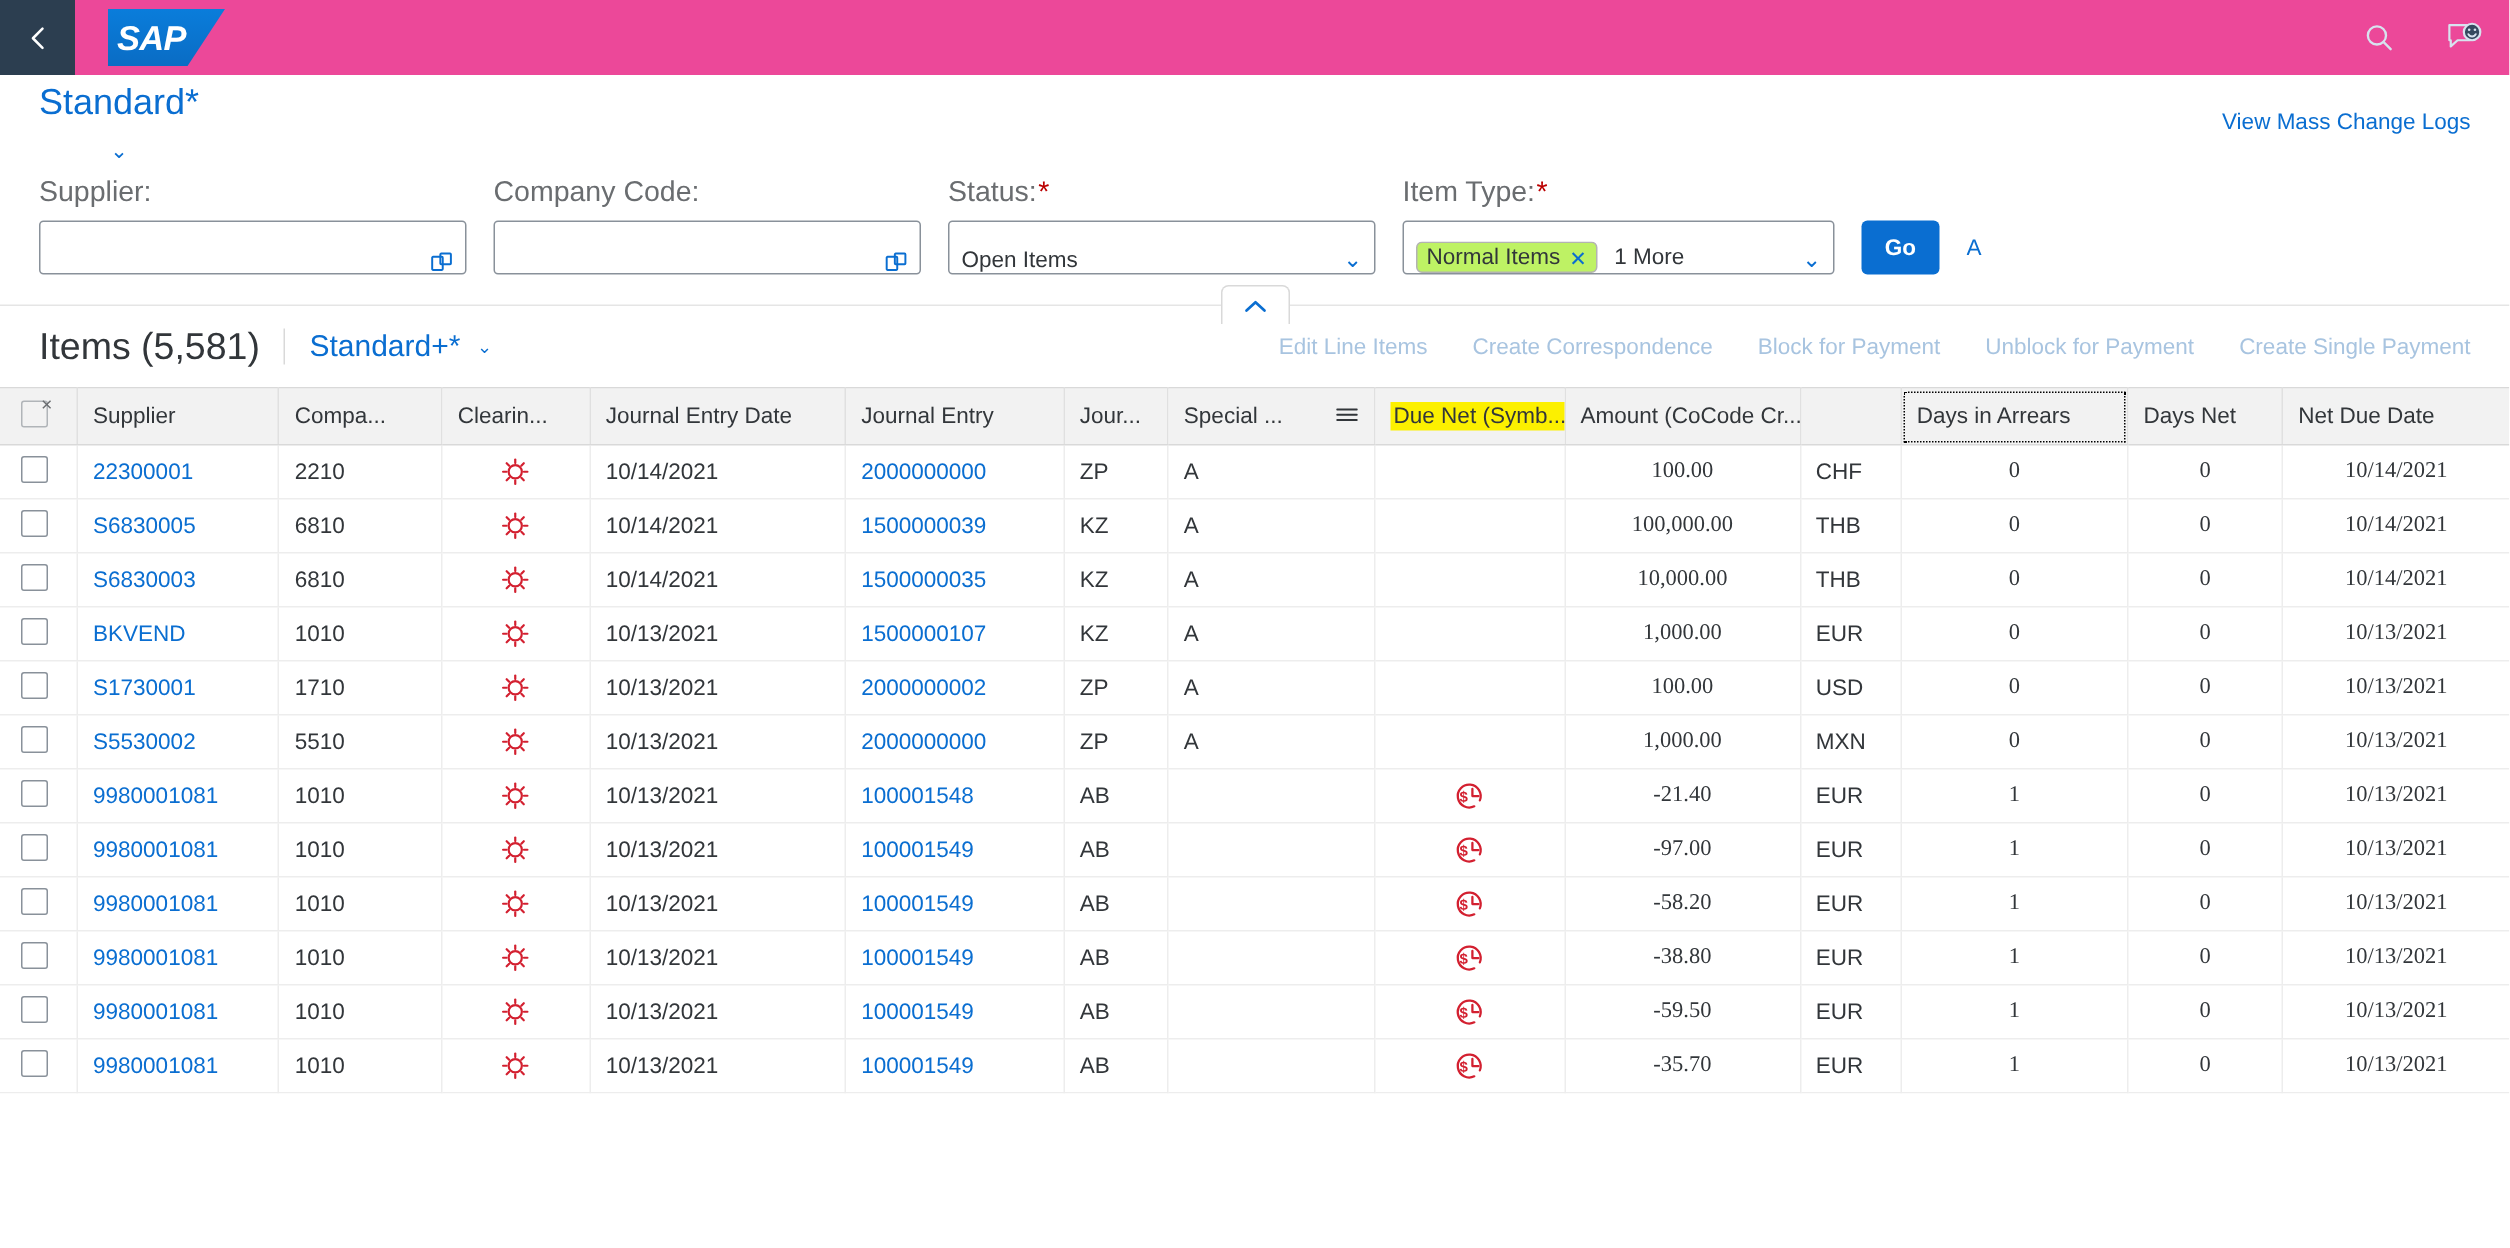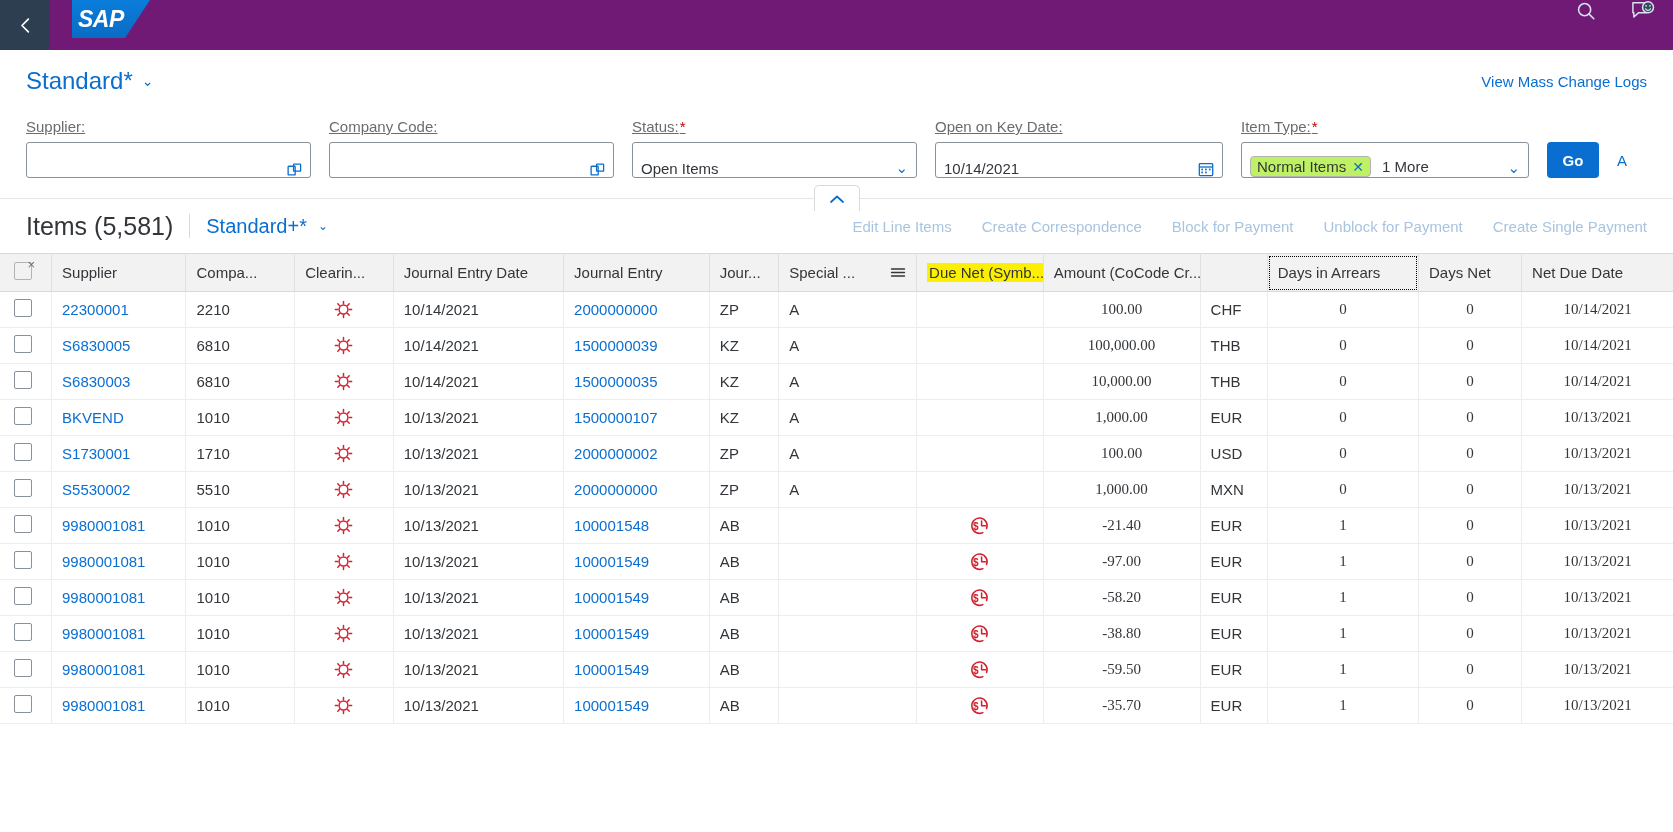--- a/index.html
+++ b/index.html
@@ -4,22 +4,22 @@
 <style>
   * { box-sizing: border-box; margin: 0; padding: 0; }
   html, body {
     width: 1673px; height: 832px;
     font-family: "Liberation Sans", sans-serif;
     background: #fff; overflow: hidden;
   }
 
   
   .shell-bar {
-    height: 50px; background: #701a75;
-    display: flex; position: relative;
+    height: 50px; background: #ec4899;
+    display: flex; align-items: center; position: relative;
   }
   .back-btn {
     width: 50px; height: 50px; background: #2c3e50;
     display: flex; align-items: center; justify-content: center;
     cursor: pointer;
   }
   .back-btn svg { width: 17px; height: 17px; }
   .sap-logo {
     margin-left: 22px; width: 78px; height: 38px;
     position: relative; display: flex; align-items: center;
@@ -45,36 +45,36 @@
   .shell-icon { cursor: pointer; display: flex; align-items: center; }
   .shell-icon svg { stroke: #d7e3ef; fill: none; }
 
   
   .variant-bar {
     height: 62px; display: flex; align-items: center;
     padding: 0 26px; justify-content: space-between; background: #fff;
   }
   .variant-title {
     font-size: 24px; color: #0a6ed1; display: flex; align-items: center;
-    gap: 9px; cursor: pointer;
+    gap: 9px; cursor: pointer; flex-direction: column;
   }
   .variant-title .caret { font-size: 14px; }
   .mass-change-link {
     font-size: 15px; color: #0a6ed1; cursor: pointer;
   }
 
   
   .filter-bar {
     padding: 6px 26px 20px 26px; background: #fff;
     display: flex; gap: 18px; align-items: flex-end;
     border-bottom: 1px solid #e5e5e5; position: relative;
   }
   .filter-field { display: flex; flex-direction: column; gap: 7px; }
   .filter-label {
-    font-size: 15px; color: #6a6d70; white-space: nowrap; text-decoration: underline;
+    font-size: 19px; color: #6a6d70; white-space: nowrap;
   }
   .req-star { color: #bb0000; margin-left: 1px; }
   .filter-input {
     height: 36px; border: 1px solid #89919a; border-radius: 3px;
     background: #fff; display: flex; align-items: flex-end;
     padding: 0 8px; font-size: 15px; color: #32363a;
   }
   .w-supplier { width: 285px; }
   .w-company  { width: 285px; }
   .w-status   { width: 285px; }
@@ -259,39 +259,20 @@
   <div class="filter-field">
     <span class="filter-label">
       <span>Status:</span><span class="req-star">*</span>
     </span>
     <div class="filter-input w-status">
       <span class="val">Open Items</span>
       <span class="vh-icon">⌄</span>
     </div>
   </div>
 
-  <div class="filter-field">
-    <span class="filter-label">Open on Key Date:</span>
-    <div class="filter-input w-date">
-      <span class="val">10/14/2021</span>
-      <span class="vh-icon">
-        <svg width="16" height="16" viewBox="0 0 16 16" fill="none" stroke="#0a6ed1" stroke-width="1.3">
-          <rect x="1.3" y="2.6" width="13.4" height="12" rx="0.8"></rect>
-          <line x1="1.3" y1="6" x2="14.7" y2="6"></line>
-          <g fill="#0a6ed1" stroke="none">
-            <rect x="3.3" y="7.6" width="1.7" height="1.7"></rect>
-            <rect x="7.1" y="7.6" width="1.7" height="1.7"></rect>
-            <rect x="10.9" y="7.6" width="1.7" height="1.7"></rect>
-            <rect x="3.3" y="10.6" width="1.7" height="1.7"></rect>
-            <rect x="7.1" y="10.6" width="1.7" height="1.7"></rect>
-          </g>
-        </svg>
-      </span>
-    </div>
-  </div>
 
   <div class="filter-field">
     <span class="filter-label">
       <span>Item Type:</span><span class="req-star">*</span>
     </span>
     <div class="filter-input w-itemtype">
       <span class="val">
         <span class="token">
           <span>Normal Items</span>
           <span class="tok-x">✕</span>

